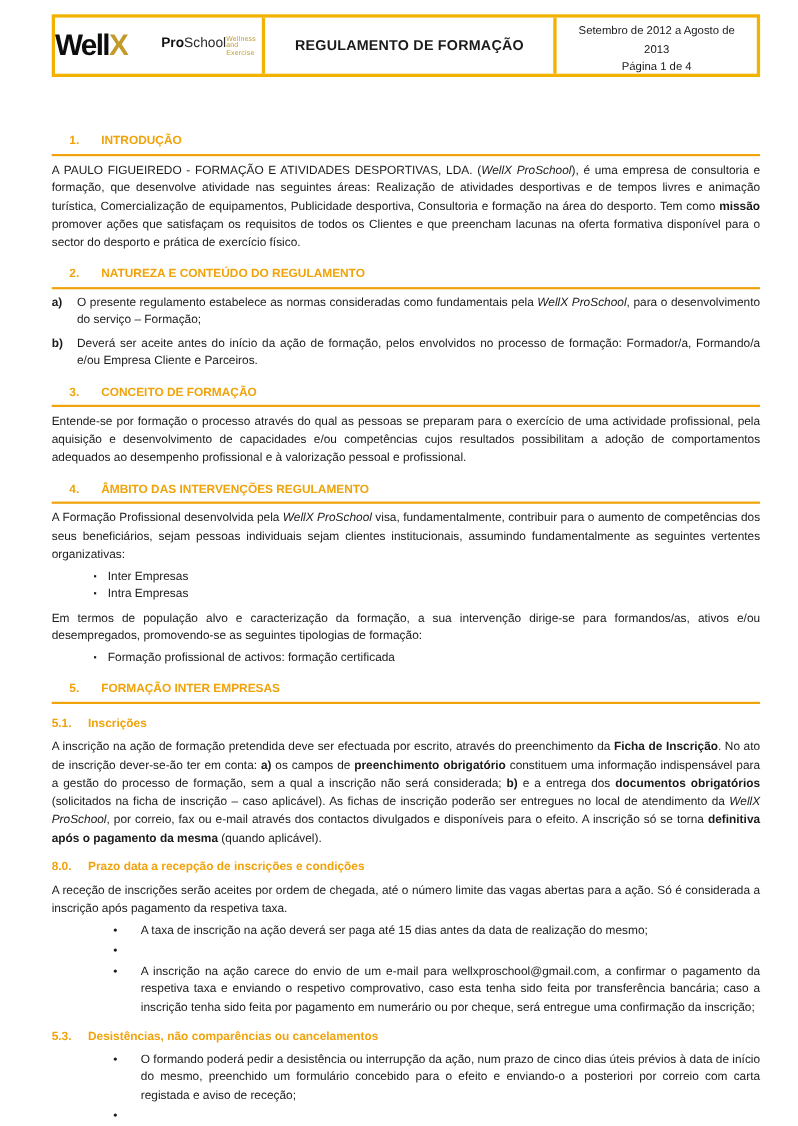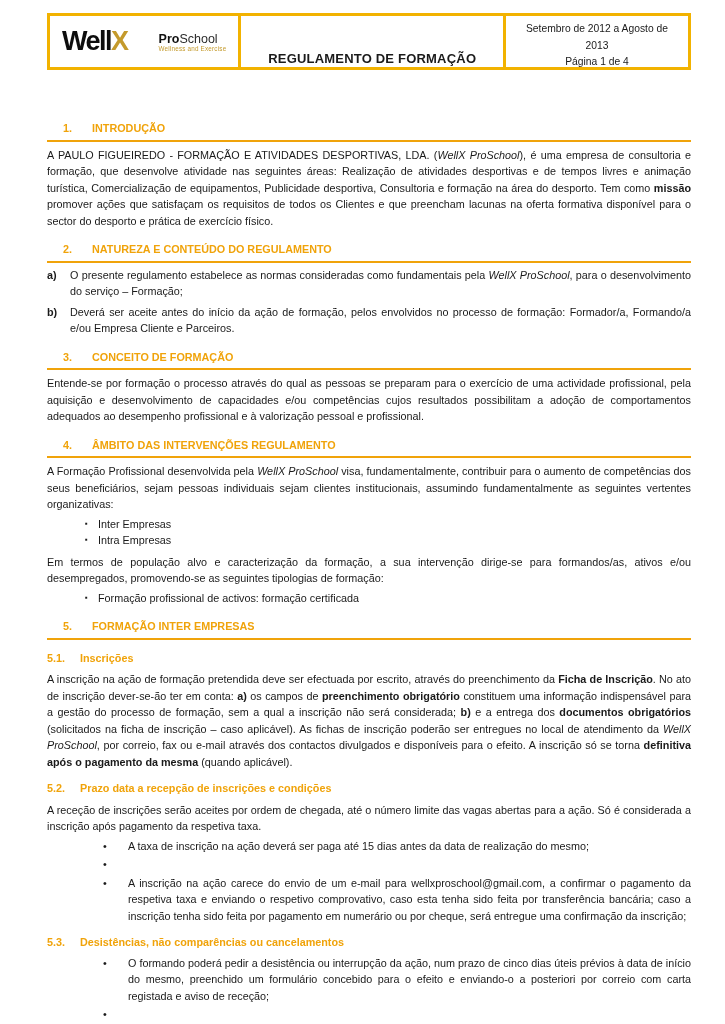--- a/index.html
+++ b/index.html
@@ -17,31 +17,31 @@
   }
   .page{width:725px;height:840px;padding:13px 34px 0 47px;}
 
   
   .doc-header{
     display:flex;border:3px solid var(--header-border-gold);
     height:57px;width:100%;
   }
   .hcell{display:flex;align-items:center;justify-content:center;}
   .logo-cell{flex:0 0 30%;border-right:3px solid var(--header-border-gold);}
-  .title-cell{flex:1 1 auto;font-weight:bold;font-size:13px;letter-spacing:.2px;text-align:center;align-items:flex-end;}
+  .title-cell{flex:1 1 auto;font-weight:bold;font-size:13px;letter-spacing:.2px;text-align:center;}
   .dates-cell{
     flex:0 0 29%;border-left:3px solid var(--header-border-gold);
     flex-direction:column;justify-content:space-between;
     font-size:10.3px;text-align:center;padding:5px 14px;
   }
   .logo{display:flex;align-items:center;gap:3px;}
   .logo-mark{font-weight:bold;font-size:27px;letter-spacing:-1.5px;line-height:1;}
   .logo-well{color:#0d0d0d;}
   .logo-x{color:var(--logo-gold);}
-  .logo-right{display:flex;flex-direction:column;line-height:1.05;padding-top:2px;margin-left:28px;}
+  .logo-right{display:flex;flex-direction:row;line-height:1.05;padding-top:2px;margin-left:28px;}
   .logo-pro-line{font-size:12.5px;color:#2b2b2b;}
   .logo-pro{font-weight:bold;color:#111;}
   .logo-tagline{font-size:6.3px;color:var(--logo-gold);letter-spacing:.2px;}
 
   
   main{padding-top:38px;}
   .section{margin-bottom:7px;}
   .sec-head{
     color:var(--accent-gold);font-weight:bold;
     border-bottom:2px solid var(--accent-gold);
@@ -143,21 +143,21 @@
 
     <section class="section">
       <div class="sec-head"><span class="sec-num">5.</span><span>FORMAÇÃO INTER EMPRESAS</span></div>
 
       <div>
         <div class="subsec-head"><span class="subsec-num">5.1.</span><span>Inscrições</span></div>
         <p class="para"><span>A inscrição na ação de formação pretendida deve ser efectuada por escrito, através do preenchimento da </span><span class="b">Ficha de Inscrição</span><span>. No ato de inscrição dever-se-ão ter em conta: </span><span class="b">a)</span><span> os campos de </span><span class="b">preenchimento obrigatório</span><span> constituem uma informação indispensável para a gestão do processo de formação, sem a qual a inscrição não será considerada; </span><span class="b">b)</span><span> e a entrega dos </span><span class="b">documentos obrigatórios</span><span> (solicitados na ficha de inscrição – caso aplicável). As fichas de inscrição poderão ser entregues no local de atendimento da </span><span class="i">WellX ProSchool</span><span>, por correio, fax ou e-mail através dos contactos divulgados e disponíveis para o efeito. A inscrição só se torna </span><span class="b">definitiva após o pagamento da mesma</span><span> (quando aplicável).</span></p>
       </div>
 
       <div>
-        <div class="subsec-head"><span class="subsec-num">5.2.</span><span>Prazo data a recepção de inscrições e condições</span></div>
+        <div class="subsec-head"><span class="subsec-num">8.0.</span><span>Prazo data a recepção de inscrições e condições</span></div>
         <p class="para"><span>A receção de inscrições serão aceites por ordem de chegada, até o número limite das vagas abertas para a ação. Só é considerada a inscrição após pagamento da respetiva taxa.</span></p>
         <div class="bullets-round">
             <div class="bullet-row">
               <span class="marker">•</span>
               <span class="bullet-body"><span>A taxa de inscrição na ação deverá ser paga até 15 dias antes da data de realização do mesmo;</span></span>
             </div>
             <div class="bullet-row">
               <span class="marker">•</span>
             </div>
             <div class="bullet-row">

